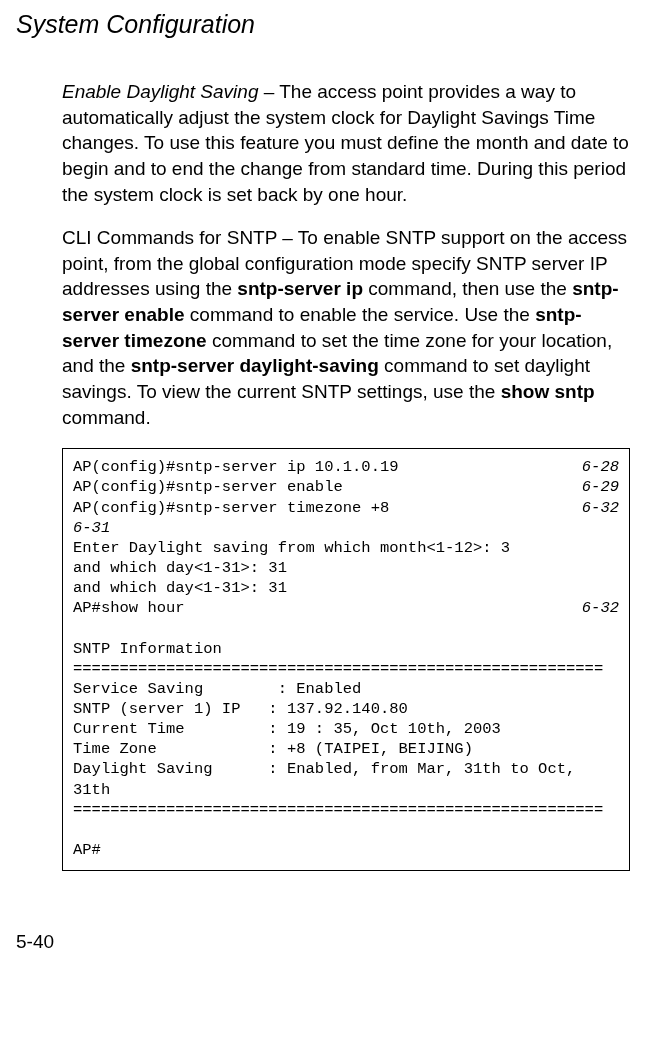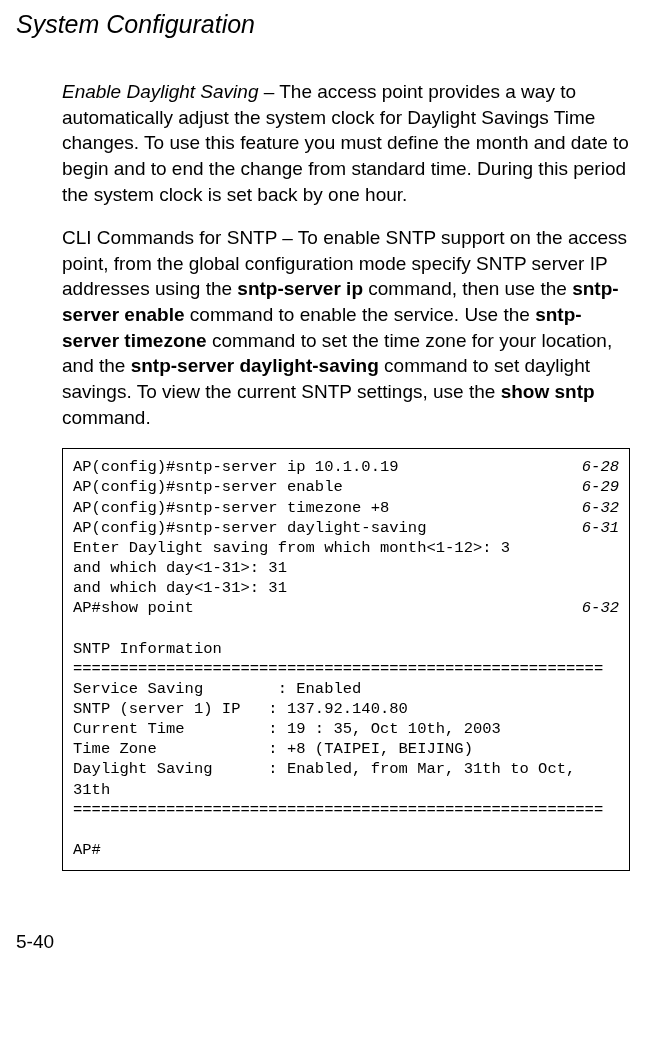--- a/index.html
+++ b/index.html
@@ -83,28 +83,27 @@
       </div>
       <div class="cli-row">
         <span>AP(config)#sntp-server enable</span>
         <span class="cli-ref">6-29</span>
       </div>
       <div class="cli-row">
         <span>AP(config)#sntp-server timezone +8</span>
         <span class="cli-ref">6-32</span>
       </div>
       <div class="cli-row">
-        <span>AP(config)#sntp-server daylight-saving</span>
         <span class="cli-ref">6-31</span>
       </div>
       <div class="cli-line">Enter Daylight saving from which month&lt;1-12&gt;: 3</div>
       <div class="cli-line">and which day&lt;1-31&gt;: 31</div>
       <div class="cli-line">and which day&lt;1-31&gt;: 31</div>
       <div class="cli-row">
-        <span>AP#show point</span>
+        <span>AP#show hour</span>
         <span class="cli-ref">6-32</span>
       </div>
       <div class="cli-line">&nbsp;</div>
       <div class="cli-line">SNTP Information</div>
       <div class="cli-line">=========================================================</div>
       <div class="cli-line">Service Saving        : Enabled</div>
       <div class="cli-line">SNTP (server 1) IP   : 137.92.140.80</div>
       <div class="cli-line">Current Time         : 19 : 35, Oct 10th, 2003</div>
       <div class="cli-line">Time Zone            : +8 (TAIPEI, BEIJING)</div>
       <div class="cli-line">Daylight Saving      : Enabled, from Mar, 31th to Oct,</div>

